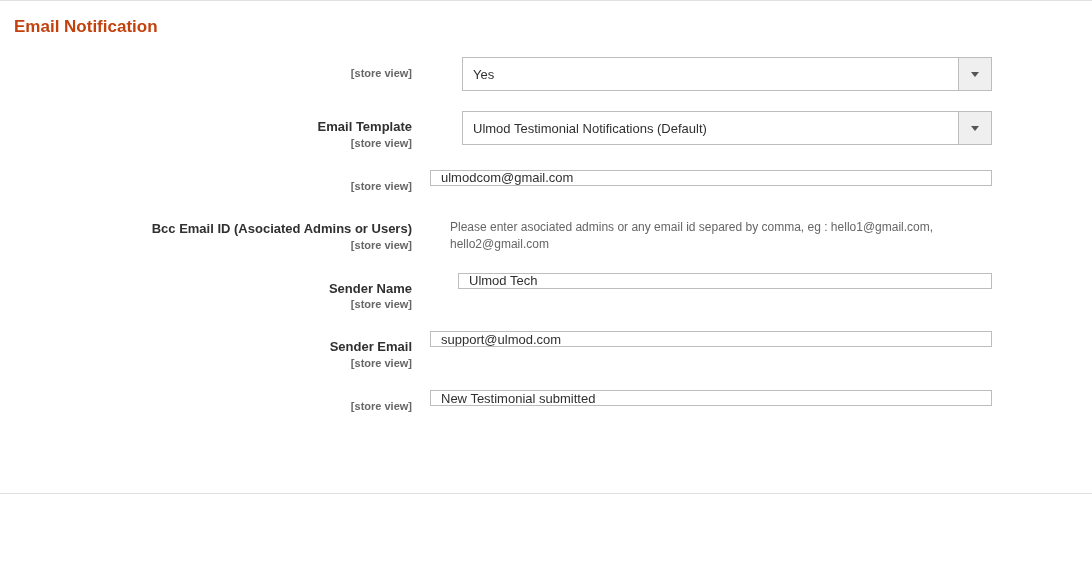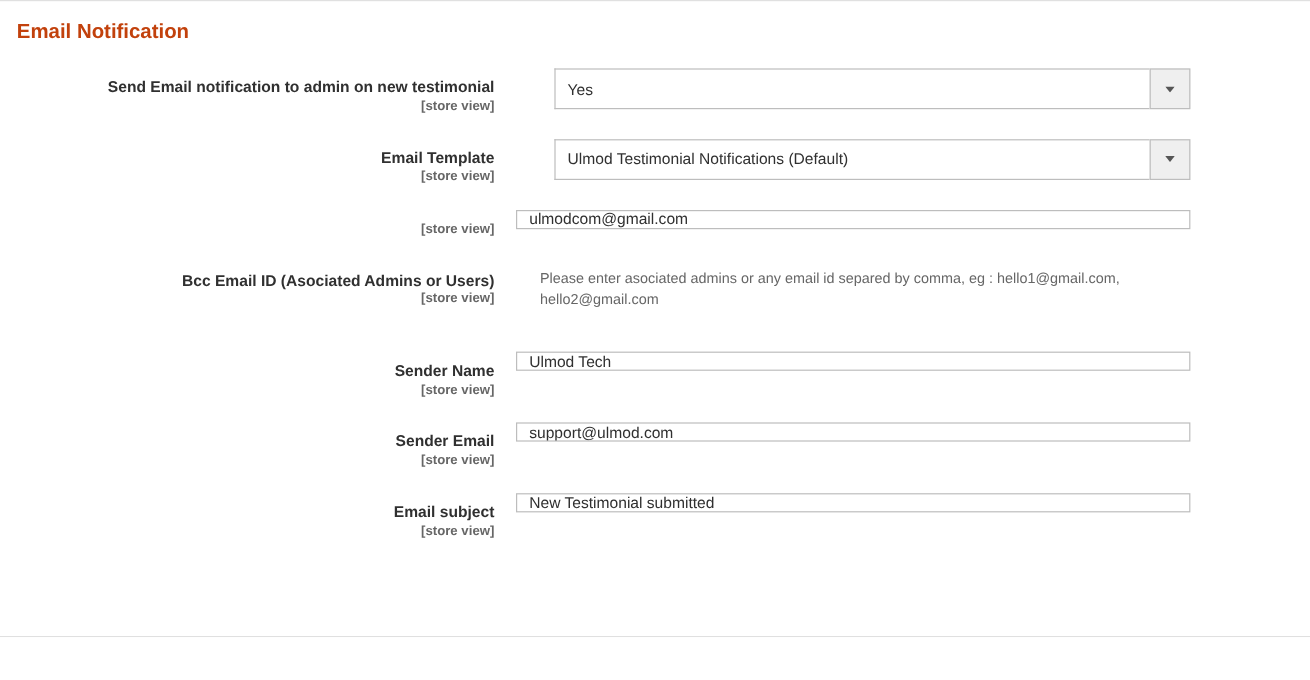--- a/index.html
+++ b/index.html
@@ -97,34 +97,34 @@
       background: #fff;
       font-family: inherit;
     }
     .help-text {
       font-size: 12px;
       color: #666;
       margin-top: 6px;
       line-height: 1.4;
     }
     .after-help {
-      margin-top: 36px;
+      margin-top: 20px;
+      gap: 28px;
     }
   </style>
 </head>
 <body>
 
 <div class="page">
   <div class="section-title">Email Notification</div>
 
   <div class="form-container">
 
     <div class="form-row">
       <div class="label-col">
-        <div class="label-text">Send Email notification to admin on new testimonial</div>
         <div class="scope-text">[store view]</div>
       </div>
       <div class="input-col">
         <div class="select-wrapper">
           <div class="select-display">Yes</div>
           <div class="select-arrow">
             <svg viewBox="0 0 8 5">
                 <path d="M0 0 L8 0 L4 5 Z" fill="#555"></path>
               </svg>
           </div>
@@ -183,21 +183,20 @@
         <div class="label-text">Sender Email</div>
         <div class="scope-text">[store view]</div>
       </div>
       <div class="input-col">
         <input type="text" class="text-input" value="support@ulmod.com" style="">
       </div>
     </div>
 
     <div class="form-row">
       <div class="label-col">
-        <div class="label-text">Email subject</div>
         <div class="scope-text">[store view]</div>
       </div>
       <div class="input-col">
         <input type="text" class="text-input" value="New Testimonial submitted" style="">
       </div>
     </div>
 
   </div>
 </div>
 

